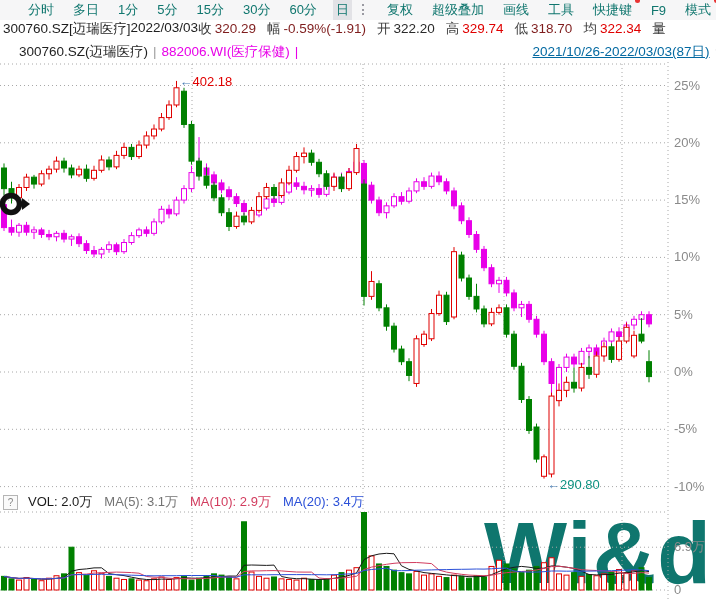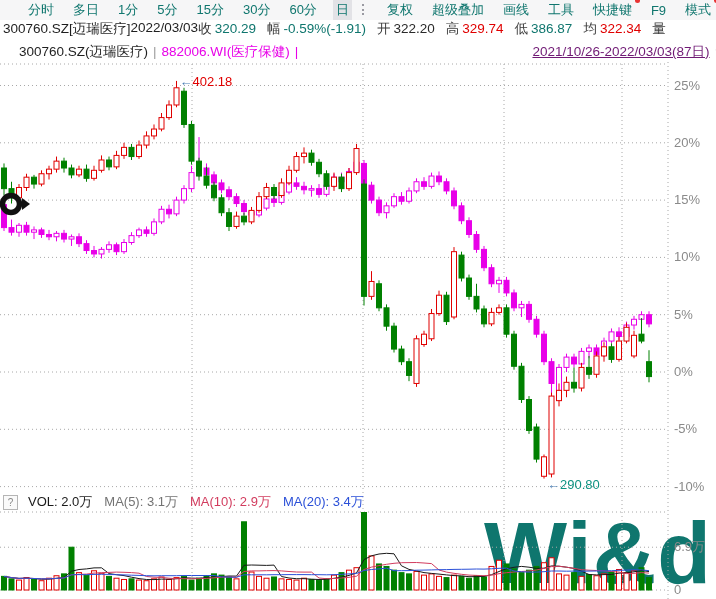--- a/index.html
+++ b/index.html
@@ -13,31 +13,31 @@
   .tb-item.sel{background:#e2e2e6;}
   .badge{position:absolute;top:-2px;right:-5px;width:5px;height:5px;border-radius:50%;background:#e83333;}
   .dots-icon{display:inline-block;width:2px;height:11px;border-left:2px dotted #9a9aa2;margin-left:-6px;}
   
   .quotebar{position:absolute;left:0;top:20px;width:716px;height:21px;display:flex;align-items:flex-start;
             padding-left:3px;font-size:13.5px;white-space:nowrap;box-sizing:border-box;}
   .q-code{color:#1f1f1f;}
   .q-date{color:#1f1f1f;}
   .q-lab{color:#3c3c3c;margin-right:3px;}
   .v-up{color:#e00000;margin-top:20px;}
-  .v-dn{color:#0f766e;}
+  .v-dn{color:#7f1d1d;}
   .v-flat{color:#2a2a2a;}
   
   .secbar{position:absolute;left:16px;top:41px;width:716px;height:21px;display:flex;align-items:center;
           font-size:13.5px;padding:0 2px 0 3px;box-sizing:border-box;white-space:nowrap;}
   .sec-primary{color:#1f1f1f;}
   .sec-sep{color:#9a9a9a;margin:0 5px;}
   .sec-overlay{color:#e800e8;}
   .sec-overlay-sep{color:#e800e8;margin:0 5px;}
   .sec-spacer{flex:1;}
-  .sec-range{color:#701a75;text-decoration:underline;cursor:pointer;}
+  .sec-range{color:#0369a1;text-decoration:underline;cursor:pointer;}
   .sec-caret{color:#3a3a3a;font-size:11px;margin:0 2px 0 4px;cursor:pointer;}
   .sec-tail{color:#c9c9c9;}
   
   .chart-wrap{position:absolute;left:0;top:62px;width:716px;height:537px;}
   .watermark{position:absolute;right:4px;bottom:2px;font-size:88px;font-weight:bold;
              color:#0f766e;letter-spacing:1px;z-index:0;line-height:1;margin-top:40px;}
   #chart-svg{position:absolute;left:0;top:0;z-index:1;}
   
   .volhead{position:absolute;left:0;top:430px;width:660px;height:20px;z-index:2;display:flex;
            align-items:center;gap:10px;font-size:13px;padding-left:3px;box-sizing:border-box;
@@ -71,21 +71,21 @@
     </div>
 
   <div class="quotebar" id="quotebar">
     <span class="q-code">300760.SZ[迈瑞医疗]</span>
     <span class="q-date">2022/03/03</span>
     <span id="quote-fields" style="display:flex;gap:11px;">
         <span><span class="q-lab">收</span><span class="v-dn">320.29</span></span>
         <span><span class="q-lab">幅</span><span class="v-dn">-0.59%(-1.91)</span></span>
         <span><span class="q-lab">开</span><span class="v-flat">322.20</span></span>
         <span><span class="q-lab">高</span><span class="v-up">329.74</span></span>
-        <span><span class="q-lab">低</span><span class="v-dn">386.87</span></span>
+        <span><span class="q-lab">低</span><span class="v-dn">318.70</span></span>
         <span><span class="q-lab">均</span><span class="v-up">322.34</span></span>
         <span><span class="q-lab">量</span><span class="v-up"></span></span>
       </span>
   </div>
 
   <div class="secbar">
     <span class="sec-primary">300760.SZ(迈瑞医疗)</span>
     <span class="sec-sep">|</span>
     <span class="sec-overlay">882006.WI(医疗保健)</span>
     <span class="sec-overlay-sep">|</span>

